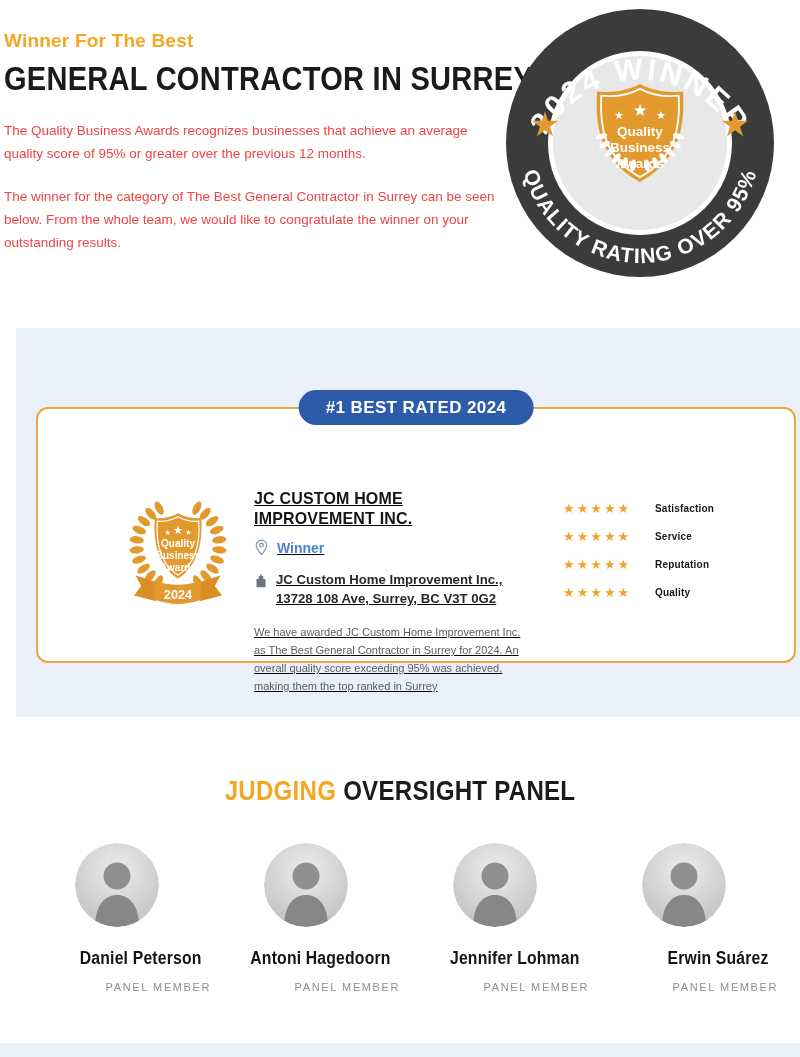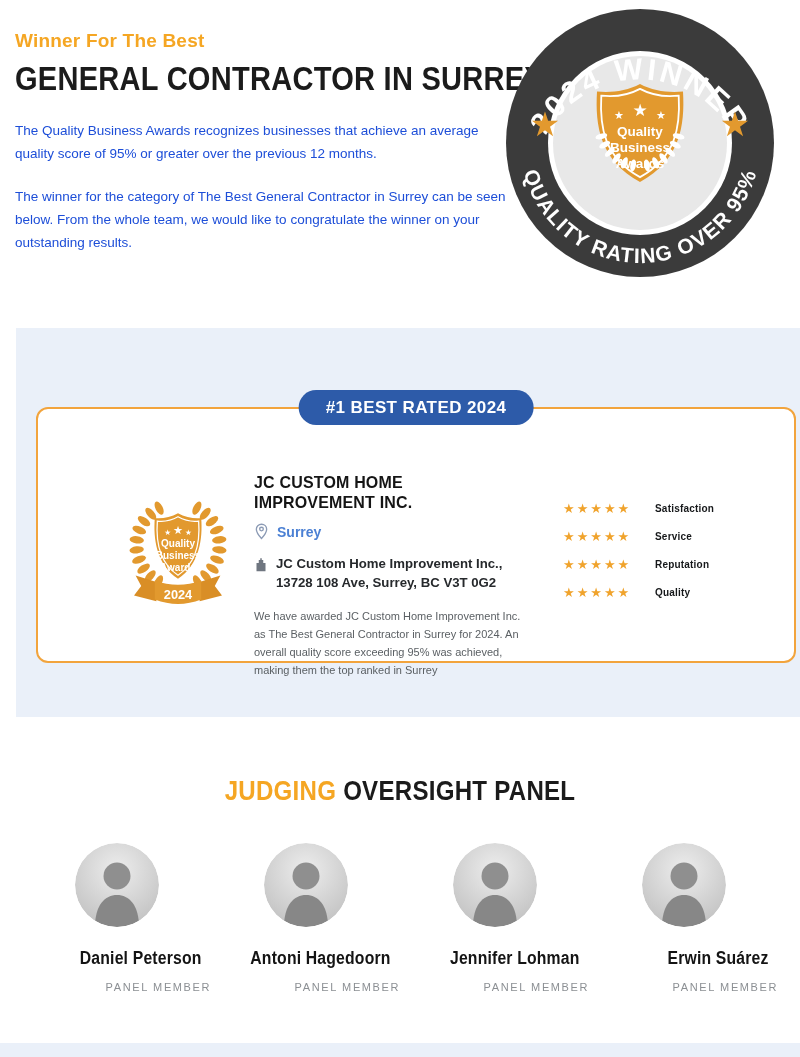--- a/index.html
+++ b/index.html
@@ -5,35 +5,35 @@
   * { box-sizing: border-box; margin: 0; padding: 0; }
   html,body { width:800px; height:1057px; }
   body {
     font-family:"Liberation Sans",sans-serif;
     background:#ffffff;
     position:relative;
     overflow:hidden;
   }
   
   .hero { position:absolute; top:0; left:0; width:800px; height:328px; background:#fff; }
-  .hero-text { position:absolute; left:15px; top:30px; width:492px; }
+  .hero-text { position:absolute; left:4px; top:30px; width:492px; }
   .eyebrow { color:#F5A623; font-size:19px; font-weight:bold; letter-spacing:.2px; margin-bottom:8px; }
   .hero-title { color:#1b1b1b; font-size:33px; font-weight:bold; letter-spacing:.3px;
                 transform:scaleX(.88); transform-origin:left center; white-space:nowrap; margin-bottom:22px; }
-  .hero p { font-size:13.5px; color:#1d4ed8; line-height:1.68; margin-bottom:21px; }
+  .hero p { font-size:13.5px; color:#ef4444; line-height:1.68; margin-bottom:21px; }
   .winner-badge { position:absolute; left:505px; top:8px; width:270px; height:270px; }
   
   .award-section { position:absolute; top:328px; left:16px; width:800px; height:389px; background:#EAF0F9; }
   .pill { position:absolute; top:62px; left:50%; transform:translateX(-50%);
           background:#2D5BA9; color:#fff; border-radius:18px; padding:8px 27px 7px;
           font-size:17px; font-weight:bold; letter-spacing:.4px; z-index:2; white-space:nowrap; }
   .winner-card { position:absolute; top:79px; left:20px; width:760px; height:256px;
                  background:#fff; border:2px solid #F2A43D; border-radius:12px; display:flex; }
   .card-badge { width:104px; height:120px; margin:85px 0 0 88px; flex:none; }
-  .card-main { width:272px; margin:64px 0 0 24px; flex:none; }
+  .card-main { width:272px; margin:80px 0 0 24px; flex:none;text-decoration:underline; }
   .biz-name { font-size:17px; font-weight:bold; color:#151515; line-height:1.18; letter-spacing:.2px;
               transform:scaleX(.94); transform-origin:left top; }
   .loc-row { display:flex; align-items:center; margin-top:10px; }
   .loc-row svg { flex:none; margin-right:8px; }
   .loc-text { color:#4B80D4; font-size:14px; font-weight:bold; }
   .addr-row { display:flex; margin-top:14px; }
   .addr-row svg { flex:none; margin:3px 9px 0 1px; }
   .addr-text { font-size:13.2px; font-weight:bold; color:#26292c; line-height:1.45; }
   .desc { margin-top:16px; font-size:11px; color:#5a5f63; line-height:1.62; }
   .card-ratings { margin:92px 0 0 37px; flex:none; }
@@ -178,21 +178,21 @@
       </g>
     </svg>
 
     <div class="card-main">
       <div class="biz-name">JC CUSTOM HOME IMPROVEMENT INC.</div>
       <div class="loc-row">
         <svg width="15" height="17" viewBox="0 0 24 28">
           <path d="M12 2 C7 2 3.5 5.6 3.5 10.2 C3.5 16.2 12 25.5 12 25.5 S20.5 16.2 20.5 10.2 C20.5 5.6 17 2 12 2 Z" fill="none" stroke="#8C9BB5" stroke-width="2.2"></path>
           <circle cx="12" cy="10" r="3" fill="none" stroke="#8C9BB5" stroke-width="2.2"></circle>
         </svg>
-        <span class="loc-text">Surrey</span>
+        <span class="loc-text">Winner</span>
       </div>
       <div class="addr-row">
         <svg width="12" height="15" viewBox="0 0 16 20">
           <path d="M2 19 V8 h3 V4 h2 V1.5 h2 V4 h2 v4 h3 v11 Z" fill="#6f7680"></path>
         </svg>
         <span class="addr-text">JC Custom Home Improvement Inc., 13728 108 Ave, Surrey, BC V3T 0G2</span>
       </div>
       <p class="desc">We have awarded JC Custom Home Improvement Inc. as The Best General Contractor in Surrey for 2024. An overall quality score exceeding 95% was achieved, making them the top ranked in Surrey</p>
     </div>
 

